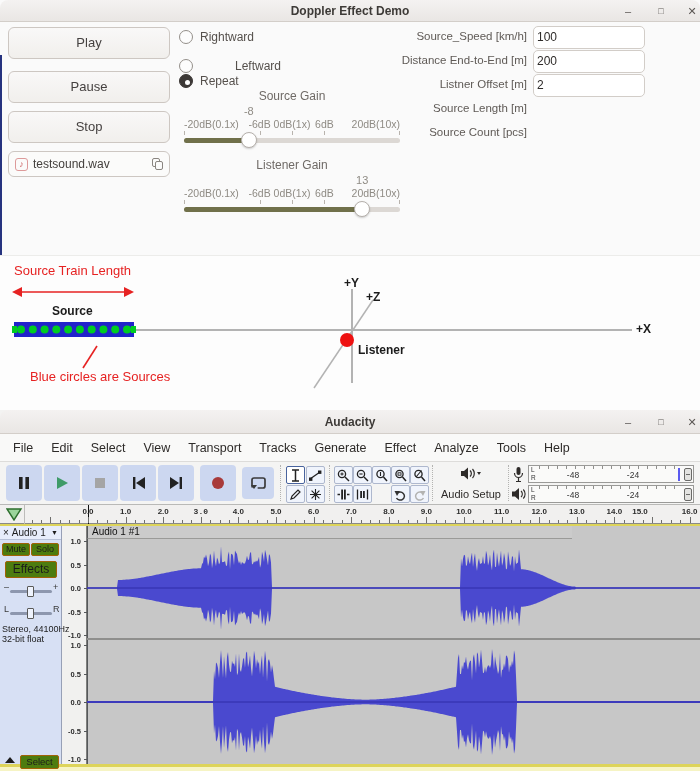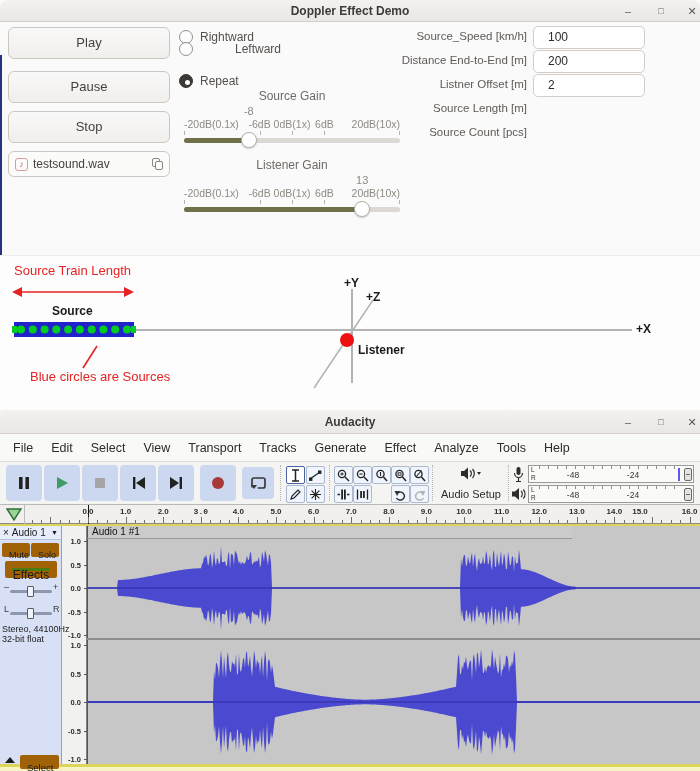--- a/index.html
+++ b/index.html
@@ -43,21 +43,21 @@
   .scale-lab{position:absolute;top:0;font-size:10.5px;color:#8f8b84;white-space:nowrap}
   .scale-tick{position:absolute;width:1px;height:4px;background:#b8b3ad;top:0}
   .sl-track{position:absolute;left:184px;width:216px;height:5px;border-radius:3px;background:#dcd8d4}
   .sl-fill{position:absolute;left:0;top:0;height:5px;border-radius:3px;background:#70704a}
   .sl-thumb{position:absolute;top:-6px;width:16px;height:16px;border-radius:50%;background:#fff;
     border:1px solid #b5b0ab;box-shadow:0 1px 2px rgba(0,0,0,.18);transform:translateX(-50%)}
 
   .form-row{position:absolute;left:327px;width:318px;height:23px}
   .form-lab{position:absolute;left:0;top:4px;width:200px;text-align:right;font-size:11.5px;color:#5f5a56}
   .form-inp{position:absolute;left:206px;top:0;width:112px;height:23px;background:#fff;
-    border:1px solid #d2cdc8;border-radius:5px;font-size:12px;color:#2e2b29;padding-left:14px;line-height:21px}
+    border:1px solid #d2cdc8;border-radius:5px;font-size:12px;color:#2e2b29;padding-left:3px;line-height:21px}
 
   #diagram{position:absolute;left:0;top:255px;width:700px;height:155px;background:#fdfdfd;border-top:1px solid #ececea}
   .dg-red{position:absolute;font-size:13px;white-space:nowrap}
   .dg-axis{position:absolute;font-size:12px;font-weight:bold;color:#1b1b1b;white-space:nowrap}
   .blue-edge{position:absolute;left:0;top:55px;width:2px;height:355px;background:#26337f}
 
   
   #audacity{position:absolute;left:0;top:410px;width:700px;height:361px;background:#f3f3f2}
   #aud-header{top:0;height:24px}
   #aud-header .gtk-title{top:5px}
@@ -87,21 +87,21 @@
   .tl-tick{position:absolute;bottom:0;width:1px;background:#6e6e6c}
   #tl-cursor{position:absolute;left:88px;top:0;width:1px;height:19px;background:#111}
 
   #trackarea{position:absolute;left:0;top:114px;width:700px;height:247px;background:#c7c7c7}
   .yellow{position:absolute;left:0;width:700px;background:#ddd45a}
   #ta-pale{position:absolute;left:0;top:243px;width:700px;height:4px;background:#f6f4c4}
   #ctrl-panel{position:absolute;left:0;top:2px;width:62px;height:238px;background:#d7e0f4;border-right:1px solid #97a0b6;font-size:9px;color:#1c1c1c}
   #tk-head{position:absolute;left:0;top:0;width:61px;height:14px;background:#e7edfb;border-bottom:1px solid #b7c1d8;
     display:flex;align-items:center;font-size:10px;gap:3px;padding:0 3px}
   #tk-head .tk-caret{margin-left:auto;font-size:7px}
-  .mini-btn{position:absolute;height:13px;background:#4d7c0f;border:7px solid #a16207;border-radius:2px;
+  .mini-btn{position:absolute;height:13px;background:#4d7c0f;border:1px solid #a16207;border-radius:2px;
     font-size:9px;text-align:center;line-height:11px;color:#1c1c1c}
   .pan-sym{position:absolute;font-size:9px;color:#3a3a3a}
   .pan-groove{position:absolute;left:10px;width:42px;height:3px;background:#8d97ae;border-radius:2px}
   .pan-thumb{position:absolute;width:7px;height:11px;background:#eef3fd;border:1px solid #5a5a58;border-radius:1px}
   .tk-info{position:absolute;left:2px;font-size:9px;line-height:10px;color:#1c1c1c;white-space:nowrap}
   #tk-collapse{position:absolute;left:5px;top:231px;width:0;height:0;border-left:5px solid transparent;
     border-right:5px solid transparent;border-bottom:6px solid #1c1c1c}
   #vruler{position:absolute;left:62px;top:2px;width:25px;height:238px;background:#f1f1ef;border-right:1px solid #7f7f7d}
   .vlab{position:absolute;left:62px;width:19px;text-align:right;font-size:7.5px;font-weight:bold;color:#2c2c2c;transform:translateY(-50%)}
   .vtick{position:absolute;left:84px;width:3px;height:1px;background:#55585a}
@@ -136,21 +136,21 @@
           <span></span>
           <span></span>
         </span>
     </div>
 
     <div id="radio-group">
         <div class="radio-row" style="top: 29px;">
           <span class="radio-dot"></span>
           <span>Rightward</span>
         </div>
-        <div class="radio-row" style="top: 41px; gap: 42px;">
+        <div class="radio-row" style="top: 58px; gap: 42px;">
           <span class="radio-dot"></span>
           <span>Leftward</span>
         </div>
         <div class="radio-row" style="top: 73px;">
           <span class="radio-dot sel"></span>
           <span>Repeat</span>
         </div>
       </div>
 
     <div class="gain-label" style="top:89px">Source Gain</div>

